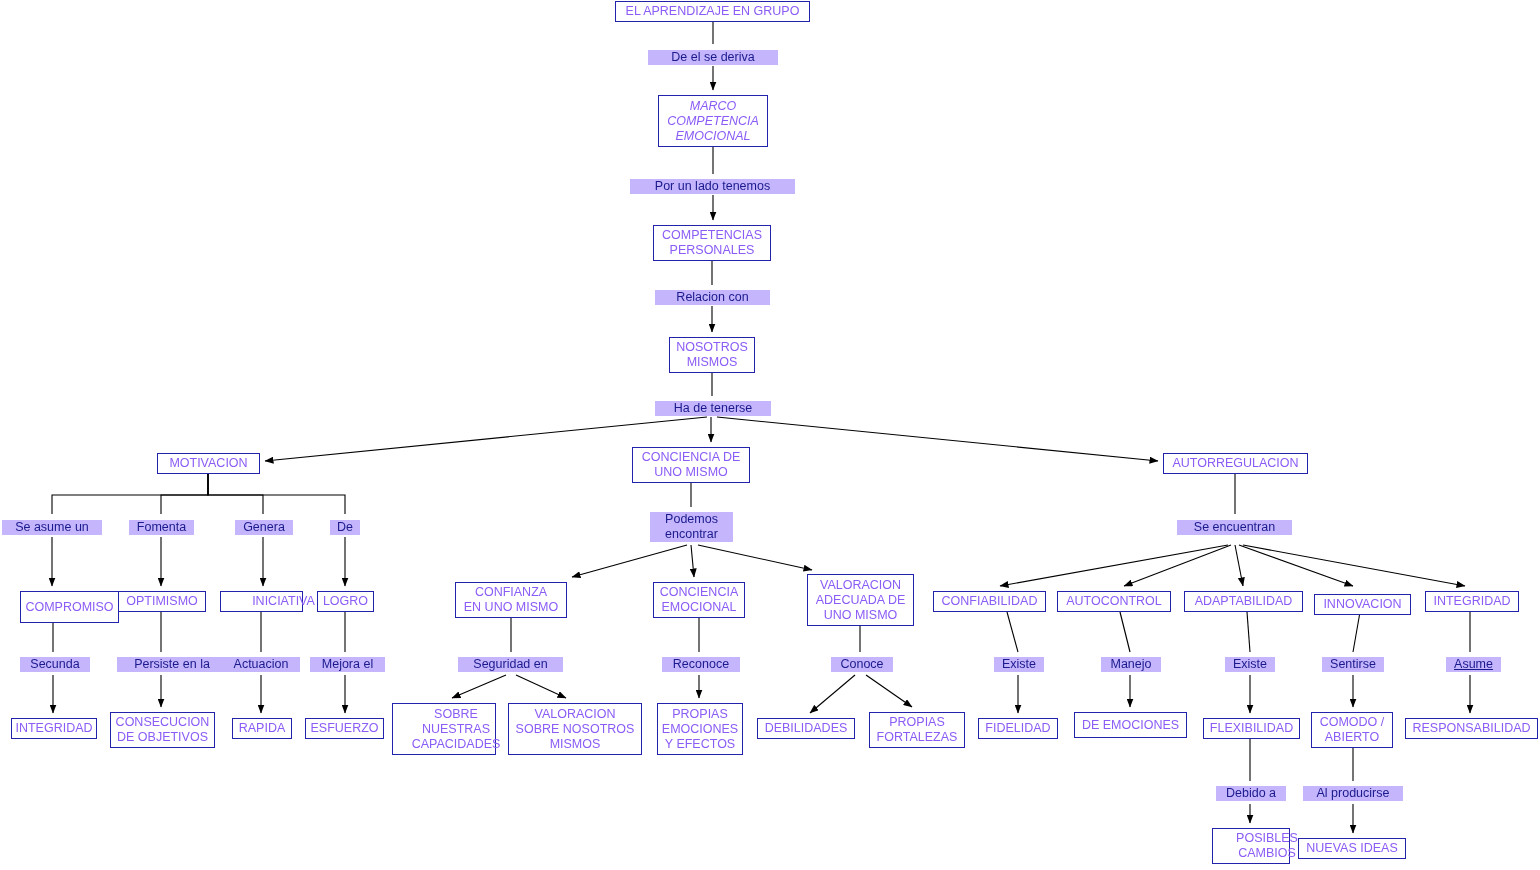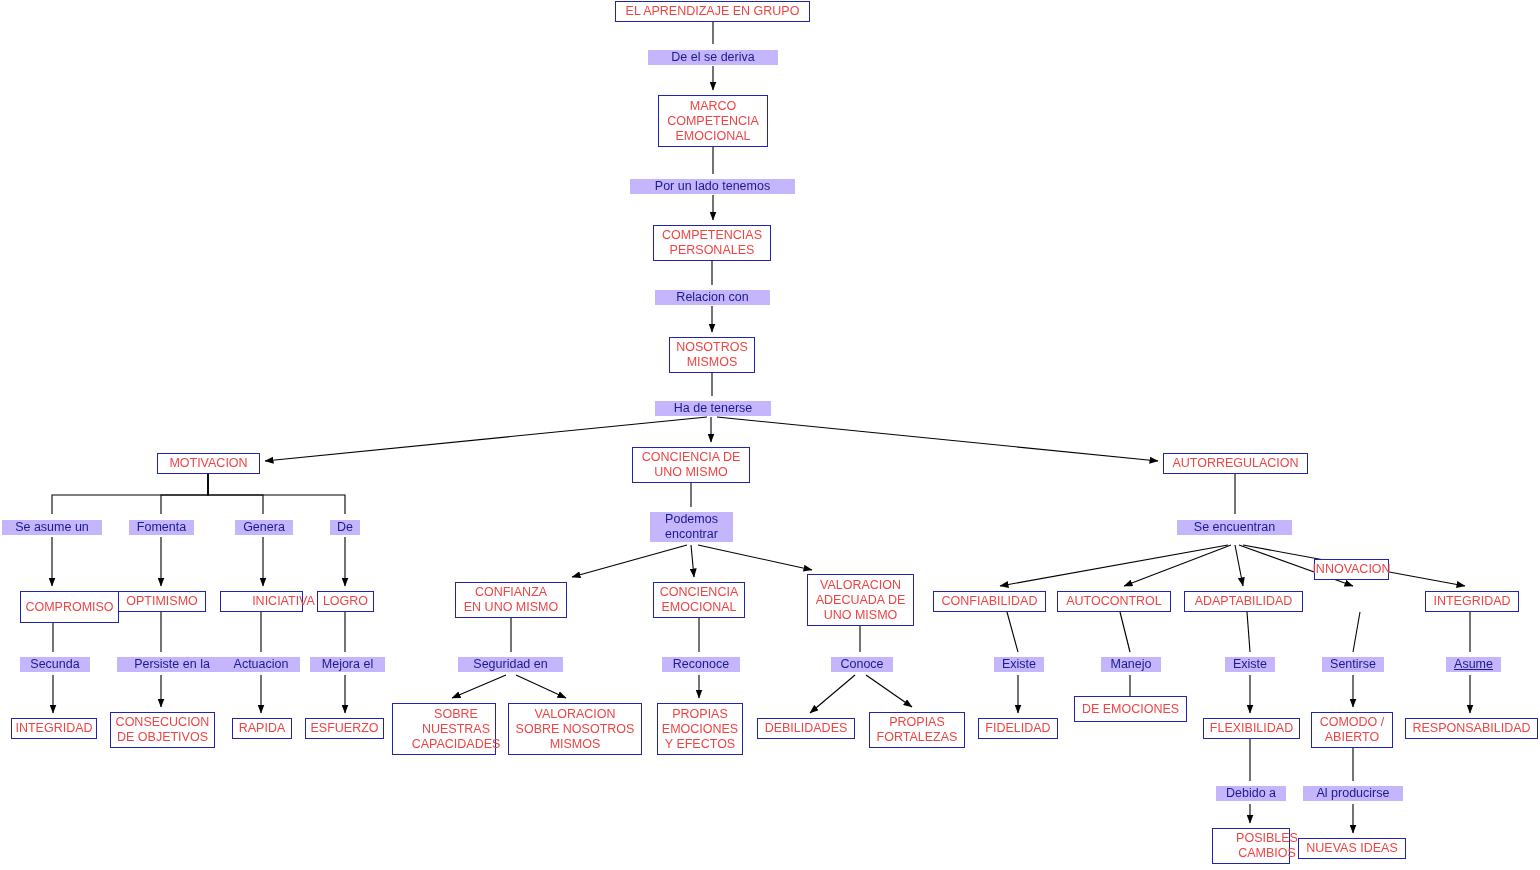--- a/index.html
+++ b/index.html
@@ -12,21 +12,21 @@
     width: 1540px;
     height: 870px;
     background: #ffffff;
     font-family: "Liberation Sans", sans-serif;
     overflow: hidden;
   }
   .node {
     position: absolute;
     box-sizing: border-box;
     border: 1px solid #2222aa;
-    color: #ef4444;
+    color: #8b5cf6;
     background: #ffffff;
     font-size: 12.5px;
     line-height: 15px;
     text-align: center;
     display: flex;
     align-items: center;
     justify-content: center;
     padding: 1px 4px;
     white-space: pre-line;
     z-index: 3;
@@ -116,21 +116,21 @@
         <path d="M 1470 612 L 1470 652" fill="none" stroke="#000000" stroke-width="1.1"></path>
         <path d="M 1470 675 L 1470 713" fill="none" stroke="#000000" stroke-width="1.1" marker-end="url(#arrowhead)"></path>
         <path d="M 1250 739 L 1250 781" fill="none" stroke="#000000" stroke-width="1.1"></path>
         <path d="M 1250 804 L 1250 823" fill="none" stroke="#000000" stroke-width="1.1" marker-end="url(#arrowhead)"></path>
         <path d="M 1353 748 L 1353 781" fill="none" stroke="#000000" stroke-width="1.1"></path>
         <path d="M 1353 804 L 1353 833" fill="none" stroke="#000000" stroke-width="1.1" marker-end="url(#arrowhead)"></path>
       </g>
   </svg>
   <div id="nodes-layer">
       <div class="node" style="left: 615px; top: 1px; width: 195px; height: 21px;">EL APRENDIZAJE EN GRUPO</div>
-      <div class="node" style="left: 658px; top: 95px; width: 110px; height: 52px;">MARCO
+      <div class="node" style="left: 658px; top: 95px; width: 110px; height: 52px; font-style: italic;">MARCO
 COMPETENCIA
 EMOCIONAL</div>
       <div class="node" style="left: 653px; top: 225px; width: 118px; height: 36px;">COMPETENCIAS
 PERSONALES</div>
       <div class="node" style="left: 669px; top: 337px; width: 86px; height: 36px;">NOSOTROS
 MISMOS</div>
       <div class="node" style="left: 157px; top: 453px; width: 103px; height: 21px;">MOTIVACION</div>
       <div class="node" style="left: 632px; top: 447px; width: 118px; height: 36px;">CONCIENCIA DE
 UNO MISMO</div>
       <div class="node" style="left: 1163px; top: 453px; width: 145px; height: 21px;">AUTORREGULACION</div>
@@ -158,24 +158,24 @@
 MISMOS</div>
       <div class="node" style="left: 657px; top: 703px; width: 86px; height: 52px;">PROPIAS
 EMOCIONES
 Y EFECTOS</div>
       <div class="node" style="left: 757px; top: 718px; width: 98px; height: 21px;">DEBILIDADES</div>
       <div class="node" style="left: 869px; top: 712px; width: 96px; height: 36px;">PROPIAS
 FORTALEZAS</div>
       <div class="node" style="left: 933px; top: 591px; width: 113px; height: 21px;">CONFIABILIDAD</div>
       <div class="node" style="left: 1057px; top: 591px; width: 114px; height: 21px;">AUTOCONTROL</div>
       <div class="node" style="left: 1184px; top: 591px; width: 119px; height: 21px;">ADAPTABILIDAD</div>
-      <div class="node" style="left: 1314px; top: 559px; width: 75px; height: 21px;">INNOVACION</div>
+      <div class="node" style="left: 1314px; top: 594px; width: 97px; height: 21px;">INNOVACION</div>
       <div class="node" style="left: 1425px; top: 591px; width: 94px; height: 21px;">INTEGRIDAD</div>
       <div class="node" style="left: 978px; top: 718px; width: 80px; height: 21px;">FIDELIDAD</div>
-      <div class="node" style="left: 1074px; top: 696px; width: 113px; height: 26px;">DE EMOCIONES</div>
+      <div class="node" style="left: 1074px; top: 712px; width: 113px; height: 26px;">DE EMOCIONES</div>
       <div class="node" style="left: 1203px; top: 718px; width: 97px; height: 21px;">FLEXIBILIDAD</div>
       <div class="node" style="left: 1311px; top: 712px; width: 82px; height: 36px;">COMODO /
 ABIERTO</div>
       <div class="node" style="left: 1405px; top: 718px; width: 133px; height: 21px;">RESPONSABILIDAD</div>
       <div class="node" style="left: 1212px; top: 828px; width: 78px; height: 36px; padding-left: 36px;">POSIBLES
 CAMBIOS</div>
       <div class="node" style="left: 1298px; top: 838px; width: 108px; height: 21px;">NUEVAS IDEAS</div>
     </div>
   <div id="labels-layer">
       <div class="link-label" style="left: 648px; top: 50px; width: 130px;">De el se deriva</div>

